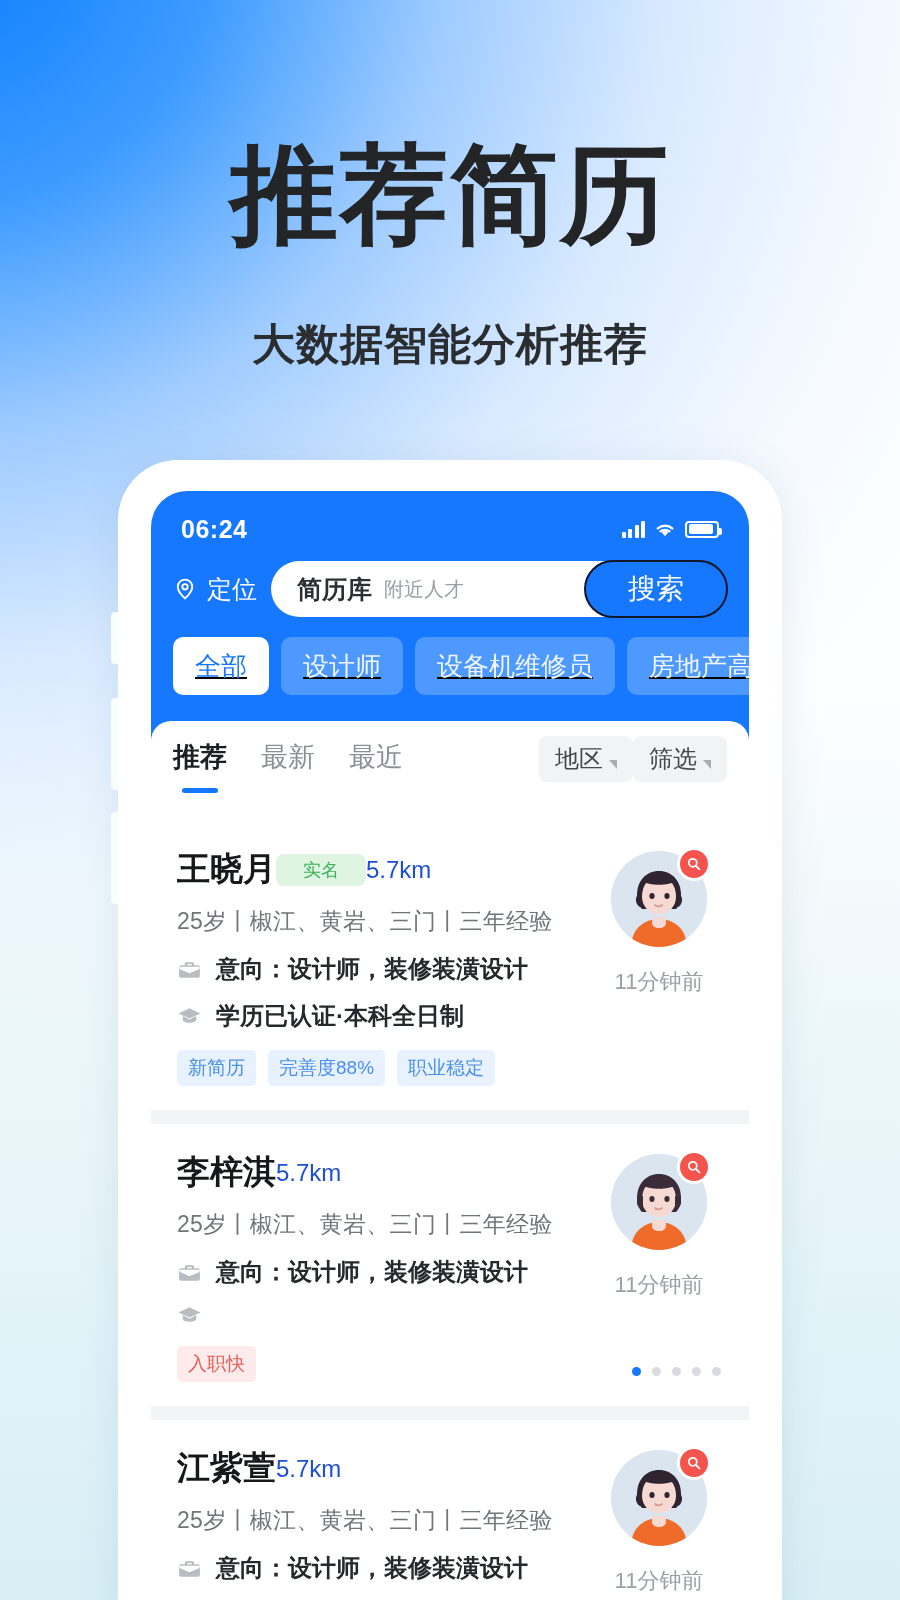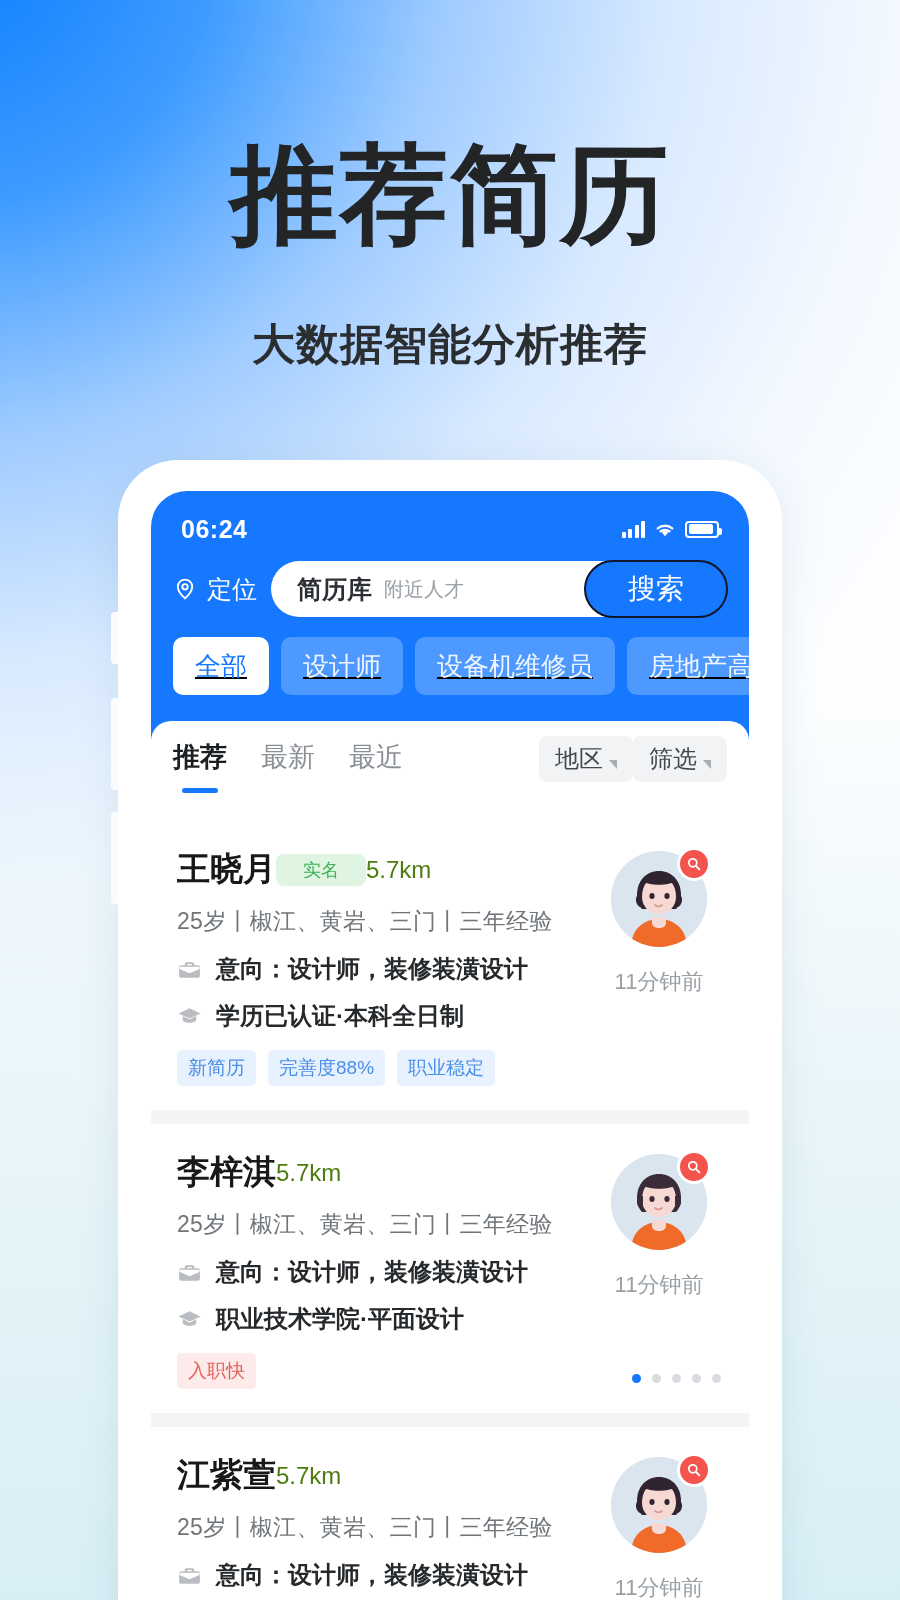--- a/index.html
+++ b/index.html
@@ -140,21 +140,21 @@
   .card { background:#fff; padding: 26px 26px 24px 26px; position:relative; }
   .card + .card { margin-top:14px; }
   .card-inner { display:flex; }
   .card-main { flex:1; min-width:0; }
   .name-row { display:flex; align-items:center; gap:0; margin-bottom:14px;}
   .name { font-size:33px; font-weight:700; color:#16181a; }
   .verified {
     background:#dff5e2; color:#3ab255; font-size:18px;
     padding:4px 27px; border-radius:8px; font-weight:500;
   }
-  .dist { font-size:24px; color:#4d7c0f; }
+  .dist { font-size:24px; color:#1d4ed8; }
   .meta { font-size:23px; color:#70757a; margin-bottom:16px; letter-spacing:.3px;}
   .line { display:flex; align-items:center; gap:14px; margin-bottom:15px;}
   .line-ic { width:25px; height:25px; flex:none; }
   .line-tx { font-size:24px; color:#26292c; font-weight:600;}
   .tags { display:flex; gap:12px; margin-top:18px; flex-wrap:wrap;}
   .tag { font-size:19px; padding:5px 11px; border-radius:5px; }
   .tag.blue { background:#e8f1fe; color:#4a90e8; }
   .tag.red  { background:#fdeaea; color:#e4605a; }
 
   .card-side { width:128px; flex:none; display:flex; flex-direction:column; align-items:center; padding-top:4px;}
@@ -336,21 +336,20 @@
               </span>
               <span class="line-tx">意向：设计师，装修装潢设计</span>
             </div>
             <div class="line">
               <span class="line-ic">
                 <svg width="25" height="25" viewBox="0 0 24 24">
                     <path d="M12 4 1.5 9 12 14l10.5-5L12 4z" fill="#b9bdc2"></path>
                     <path d="M5.5 11.4v3.8c0 1.6 2.9 2.9 6.5 2.9s6.5-1.3 6.5-2.9v-3.8L12 15 5.5 11.4z" fill="#b9bdc2"></path>
                   </svg>
               </span>
-              <span class="line-tx">职业技术学院·平面设计</span>
             </div>
             <div class="tags">
               <span class="tag red">入职快</span>
             </div>
           </div>
           <div class="card-side">
             <div class="avatar-wrap">
               <div class="avatar">
                 <svg width="96" height="96" viewBox="0 0 96 96">
                   <circle cx="48" cy="48" r="48" fill="#dbe5ef"></circle>

